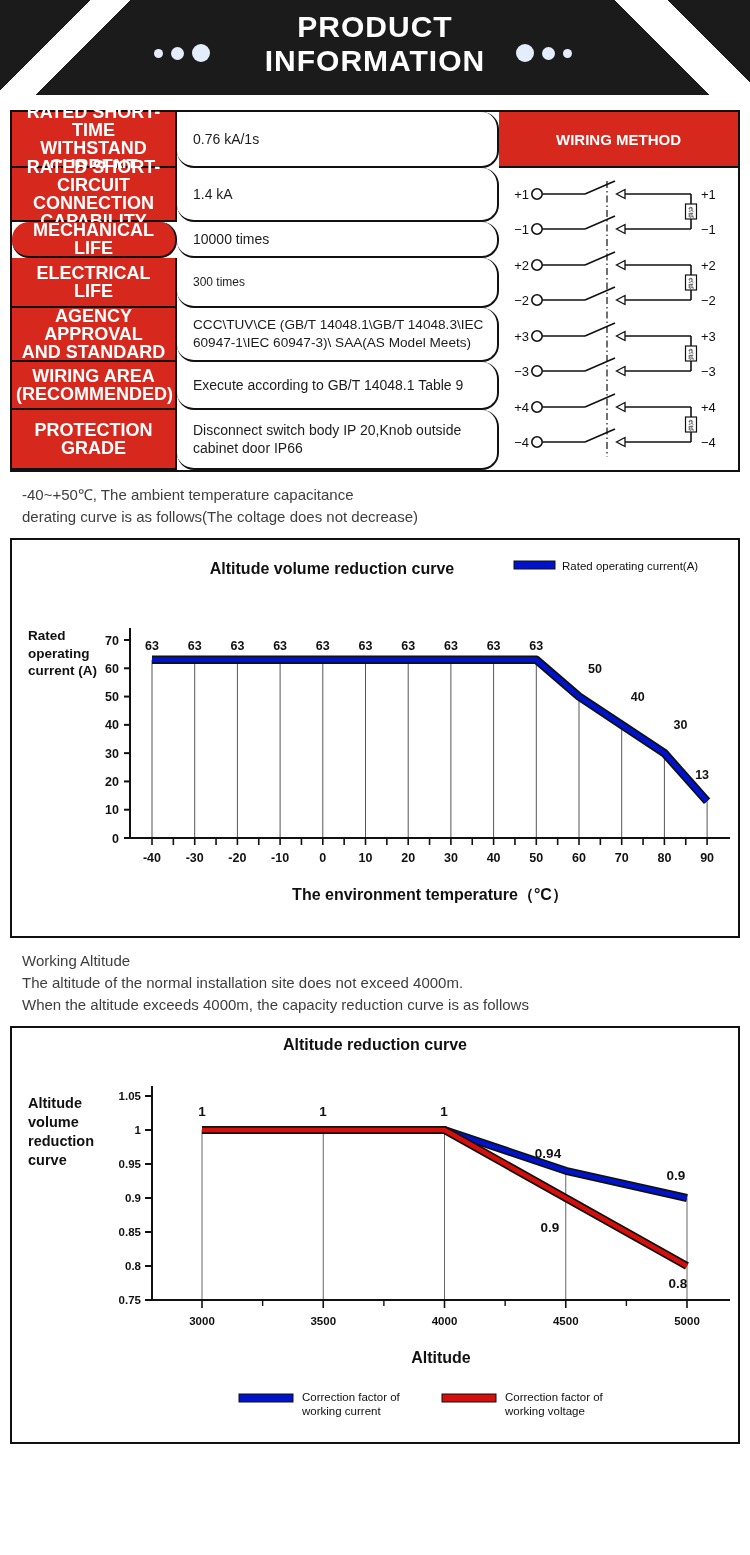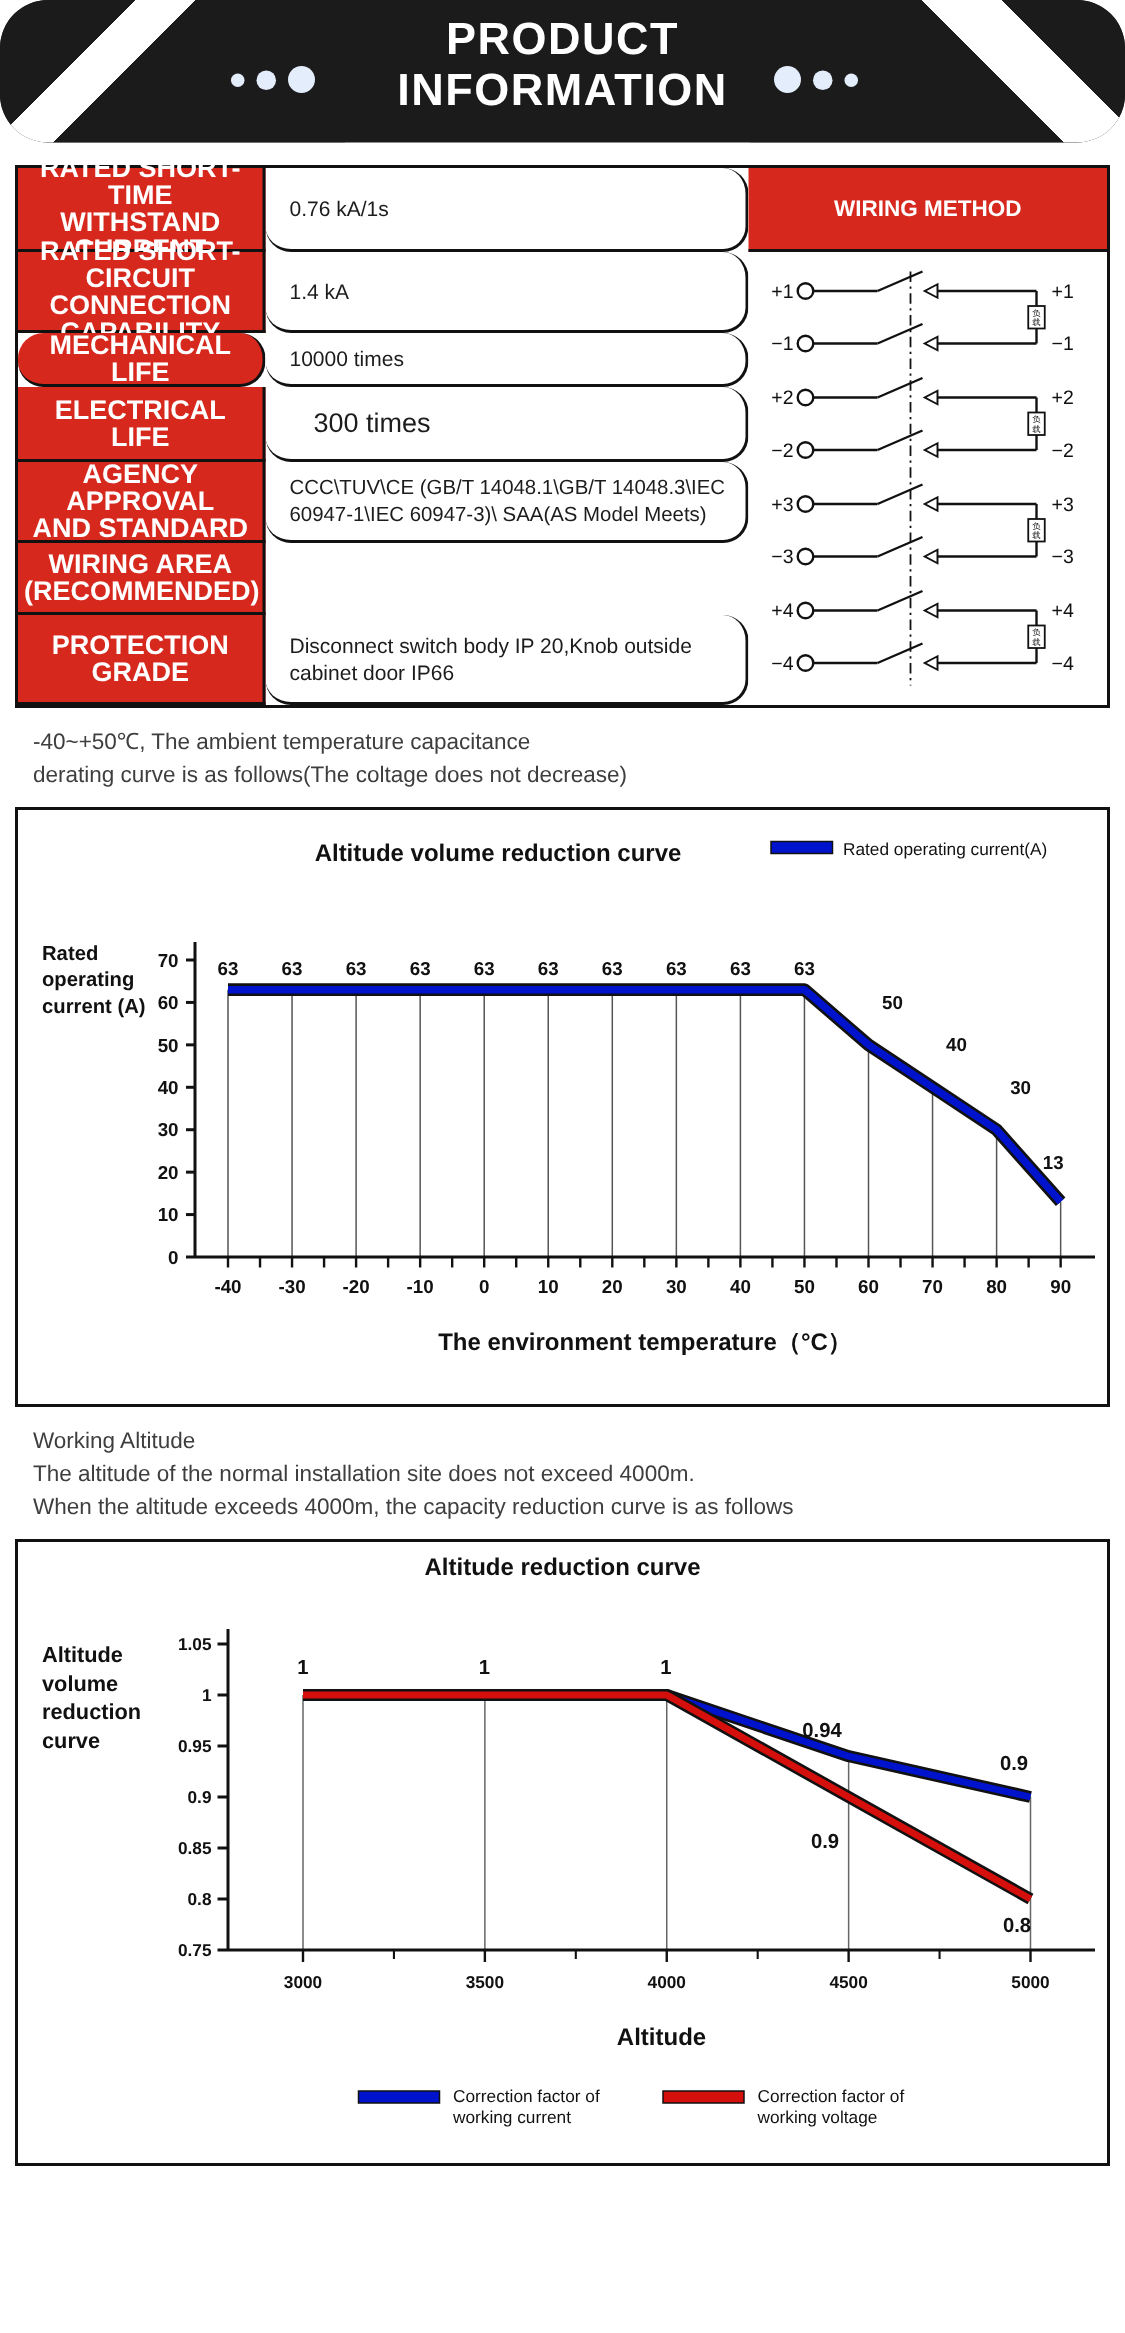--- a/index.html
+++ b/index.html
@@ -1,20 +1,20 @@
 <!DOCTYPE html>
 <html><head>
 <meta charset="utf-8">
 <style>
   html,body{margin:0;padding:0;background:#fff;}
   body{width:750px;font-family:"Liberation Sans",sans-serif;color:#222;}
   .page{width:750px;position:relative;}
 
   
-  .banner{position:relative;height:95px;background:#1b1b1b;overflow:hidden;border-radius:32px;}
+  .banner{position:relative;height:95px;background:#1b1b1b;overflow:hidden;}
   .corner{position:absolute;top:0;height:95px;}
   .corner.left{left:0;width:230px;
     background:linear-gradient(135deg,#1b1b1b 0 64px,#ffffff 64px 92px,#1b1b1b 92px);}
   .corner.right{right:0;width:250px;
     background:linear-gradient(225deg,#1b1b1b 0 58px,#ffffff 58px 96px,#1b1b1b 96px);}
   .banner h1{position:absolute;left:0;right:0;top:10px;margin:0;text-align:center;
     color:#fff;font-size:30px;line-height:34px;font-weight:bold;letter-spacing:1px;}
   .banner h1 span{display:block;}
   .dots{position:absolute;top:40px;display:flex;align-items:center;height:26px;}
   .dots-left{left:150px;}
@@ -27,21 +27,21 @@
   
   .spec{margin:15px 10px 0 10px;}
   .spec-grid{display:grid;grid-template-columns:165px 322px 1fr;
     grid-template-rows:56px 54px 36px 50px 54px 48px 60px;
     border:2px solid #111;box-sizing:border-box;}
   .cell{box-sizing:border-box;border-right:2px solid #111;border-bottom:2px solid #111;
     display:flex;flex-direction:column;justify-content:center;}
   .label-cell{background:#d7281e;color:#fff;font-weight:bold;font-size:18px;
     text-align:center;line-height:18px;padding:2px 4px;}
   .value-cell{font-size:14px;color:#1c1c1c;padding:4px 10px 4px 16px;line-height:18px;border-radius:17px;}
-  .spec-grid .row-3 .value-text{font-size:18px;margin-left:16px;}
+  .spec-grid .row-3 .value-text{font-size:12px;}
   .spec-grid .row-4 .value-text{font-size:13.6px;}
   .wiring-panel{grid-column:3;grid-row:1 / span 7;display:flex;flex-direction:column;}
   .wiring-header{height:56px;box-sizing:border-box;border-bottom:2px solid #111;
     background:#d7281e;color:#fff;font-weight:bold;font-size:15px;
     display:flex;align-items:center;justify-content:center;}
   .wiring-panel svg{flex:1;width:100%;}
 
   
   .note{margin:12px 10px 0 22px;}
   .note p{margin:0;font-size:15px;line-height:22px;color:#3e3e3e;}
@@ -106,20 +106,23 @@
         <div class="cell label-cell row-4" style="grid-area: 5 / 1;">
           <div class="label-line">AGENCY APPROVAL</div>
           <div class="label-line">AND STANDARD</div>
         </div>
         <div class="cell value-cell row-4" style="grid-area: 5 / 2;">
           <div class="value-text">CCC\TUV\CE (GB/T 14048.1\GB/T 14048.3\IEC 60947-1\IEC 60947-3)\ SAA(AS Model Meets)</div>
         </div>
         <div class="cell label-cell row-5" style="grid-area: 6 / 1;">
           <div class="label-line">WIRING AREA</div>
           <div class="label-line">(RECOMMENDED)</div>
+        </div>
+        <div class="cell value-cell row-5" style="grid-area: 6 / 2;">
+          <div class="value-text">Execute according to GB/T 14048.1 Table 9</div>
         </div>
         <div class="cell label-cell row-6" style="grid-area: 7 / 1;">
           <div class="label-line">PROTECTION GRADE</div>
         </div>
         <div class="cell value-cell row-6" style="grid-area: 7 / 2;">
           <div class="value-text">Disconnect switch body IP 20,Knob outside cabinet door IP66</div>
         </div>
         <div class="wiring-panel">
         <div class="wiring-header">WIRING METHOD</div>
         <svg id="wiring-svg" viewBox="0 0 239 300" preserveAspectRatio="xMidYMid meet">

